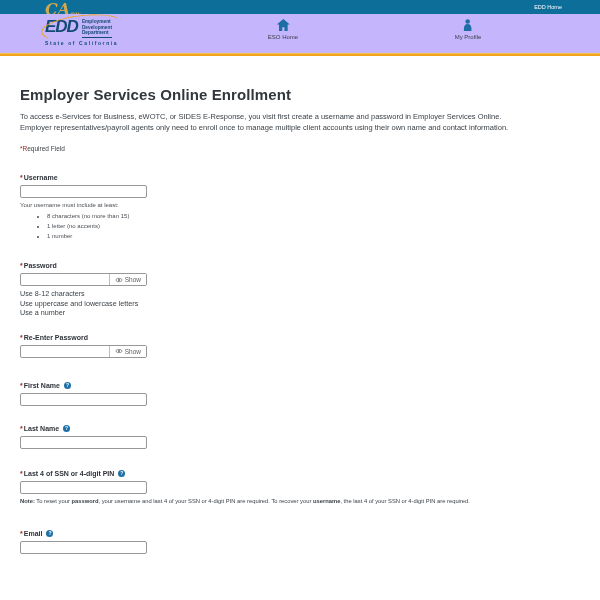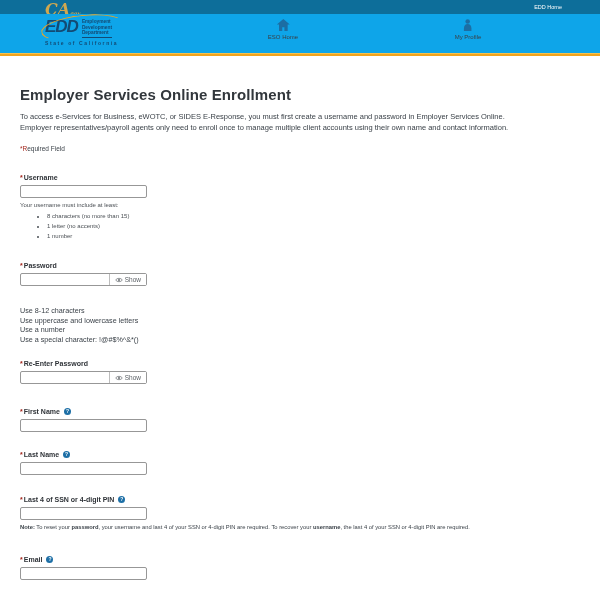--- a/index.html
+++ b/index.html
@@ -9,21 +9,21 @@
   
   .topbar { position: relative; height: 14px; background: #0d6e9a; }
   .ca-logo { position: absolute; left: 45px; top: 0px; color: #cfa850; cursor: pointer;
     font-family: "DejaVu Serif", serif; font-style: italic; font-weight: bold; }
   .ca-logo .ca { font-size: 16px; line-height: 13px; font-style: italic; }
   .ca-logo .gov { font-size: 5px; letter-spacing: .3px; }
   .topbar-link { position: absolute; right: 38px; top: 4px; color: #ffffff; font-size: 5.5px;
     text-decoration: none; cursor: pointer; }
 
   
-  .site-header { position: relative; height: 39px; background: #0ea5e9; }
+  .site-header { position: relative; height: 39px; background: #c4b5fd; }
   .edd-logo { position: absolute; left: 45px; top: 3px; width: 78px; cursor: pointer; }
   .edd-swoosh { position: absolute; left: -4px; top: -2px; width: 84px; height: 26px;
     border: 1.5px solid transparent; border-top: 1.5px solid #f0a41e; border-left: 1.5px solid #f0a41e;
     border-radius: 50%; transform: rotate(-6deg); pointer-events: none; }
   .logo-row { display: flex; align-items: flex-start; }
   .edd-text { color: #134a74; font-weight: bold; font-style: italic; font-size: 17px;
     line-height: 19px; letter-spacing: -1px; }
   .dept { margin-left: 4px; margin-top: 2px; border-bottom: 1px solid #134a74; padding-bottom: 1px; }
   .dept div { color: #134a74; font-size: 4.8px; font-weight: bold; line-height: 5.6px; }
   .state { color: #134a74; font-size: 5px; font-weight: bold; letter-spacing: 1.6px;
@@ -59,21 +59,21 @@
     border: 1px solid #979797; border-radius: 2px; background: #fff; }
   .pw-wrap input { flex: 1; min-width: 0; border: none; outline: none; padding: 0 3px;
     font-size: 7px; background: transparent; font-family: "Liberation Sans", sans-serif; }
   .show-btn { display: flex; align-items: center; gap: 2px; border: none;
     border-left: 1px solid #bdbdbd; background: #fff; color: #5a5f64; font-size: 6.5px;
     padding: 0 5px; cursor: pointer; font-family: "Liberation Sans", sans-serif; }
 
   .u-hint { margin-top: 4px; font-size: 6px; color: #4a4f54; }
   .u-rules { margin-top: 3px; padding-left: 27px; }
   .u-rules li { font-size: 6px; color: #4a4f54; line-height: 10px; }
-  .pw-rules { margin-top: 20px; }
+  .pw-rules { margin-top: 3px; }
   .pw-rules div { font-size: 7.2px; color: #3b4249; line-height: 9.6px; }
 
   .mt-pw { margin-top: 21px; }
   .mt-repw { margin-top: 16px; }
   .mt-first { margin-top: 24px; }
   .mt-last { margin-top: 19px; }
   .mt-ssn { margin-top: 21px; }
   .mt-email { margin-top: 26px; }
 
   .ssn-note { margin-top: 4px; font-size: 5.8px; color: #3b4249; width: 504px; }
@@ -115,21 +115,21 @@
     </svg>
     <div class="nav-label">My Profile</div>
   </div>
 </div>
 
 <div class="gold-rule"></div>
 
 <main class="content">
   <h1>Employer Services Online Enrollment</h1>
 
-  <p class="intro">To access e-Services for Business, eWOTC, or SIDES E-Response, you must first create a username and password in Employer Services Online. Employer representatives/payroll agents only need to enroll once to manage multiple client accounts using their own name and contact information.</p>
+  <p class="intro">To access e-Services for Business, eWOTC, or SIDES E-Response, you visit first create a username and password in Employer Services Online. Employer representatives/payroll agents only need to enroll once to manage multiple client accounts using their own name and contact information.</p>
 
 
   <p class="required-note">*Required Field</p>
 
   <div class="group">
     <label><span class="star">*</span><span>Username</span></label>
     <input class="text-input" type="text" value="" style="">
     <p class="u-hint">Your username must include at least:</p>
     <ul class="u-rules">
       <li>8 characters (no more than 15)</li>
@@ -147,21 +147,20 @@
           <path d="M1 4 C3 .7 9 .7 11 4 C9 7.3 3 7.3 1 4 Z" fill="none" stroke="#5a5f64" stroke-width="1"></path>
           <circle cx="6" cy="4" r="1.4" fill="#5a5f64"></circle>
         </svg>
         <span>Show</span>
       </button>
     </div>
     <div class="pw-rules">
       <div>Use 8-12 characters</div>
       <div>Use uppercase and lowercase letters</div>
       <div>Use a number</div>
-      <div>Use a special character: !@#$%^&amp;*()</div>
     </div>
   </div>
 
   <div class="group mt-repw">
     <label><span class="star">*</span><span>Re-Enter Password</span></label>
     <div class="pw-wrap">
       <input type="password" value="" style="">
       <button class="show-btn" type="button">
         <svg width="8" height="6" viewBox="0 0 12 8">
           <path d="M1 4 C3 .7 9 .7 11 4 C9 7.3 3 7.3 1 4 Z" fill="none" stroke="#5a5f64" stroke-width="1"></path>

